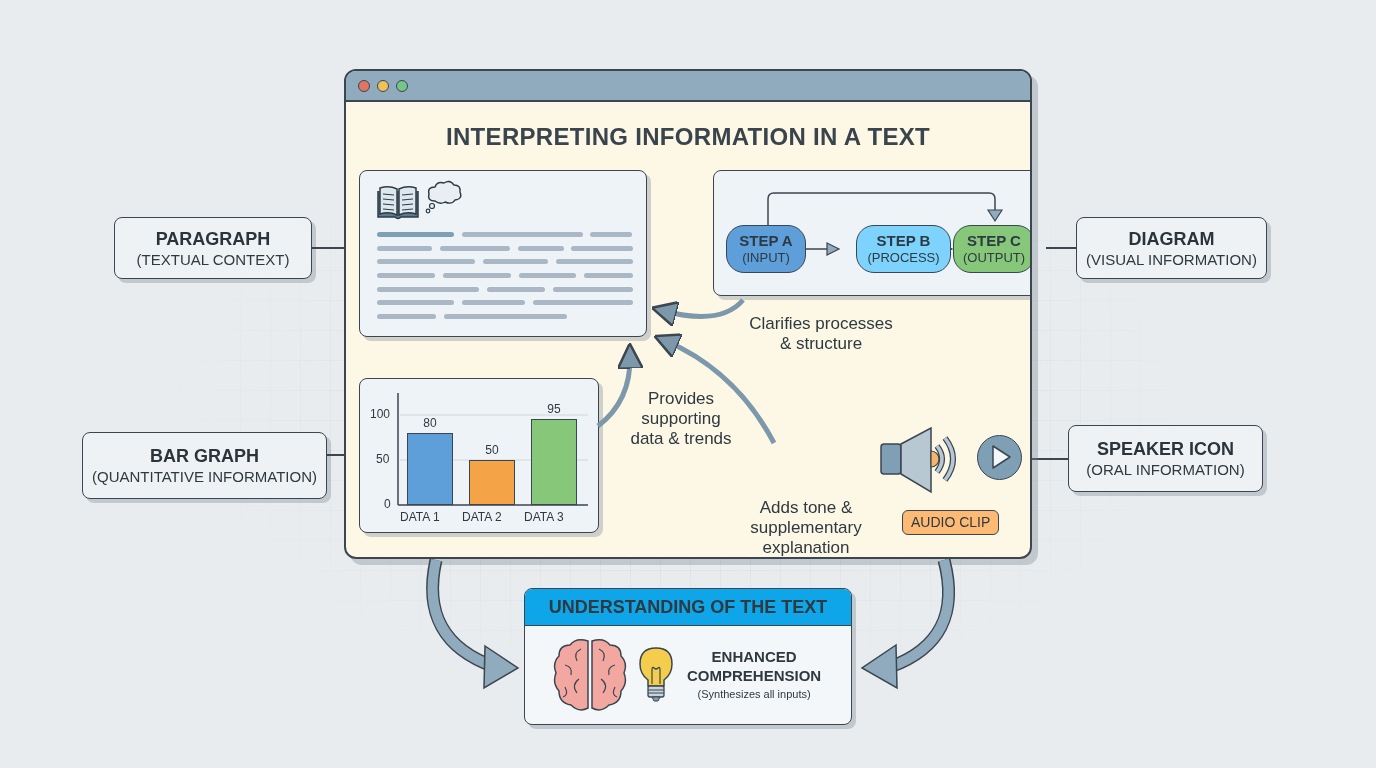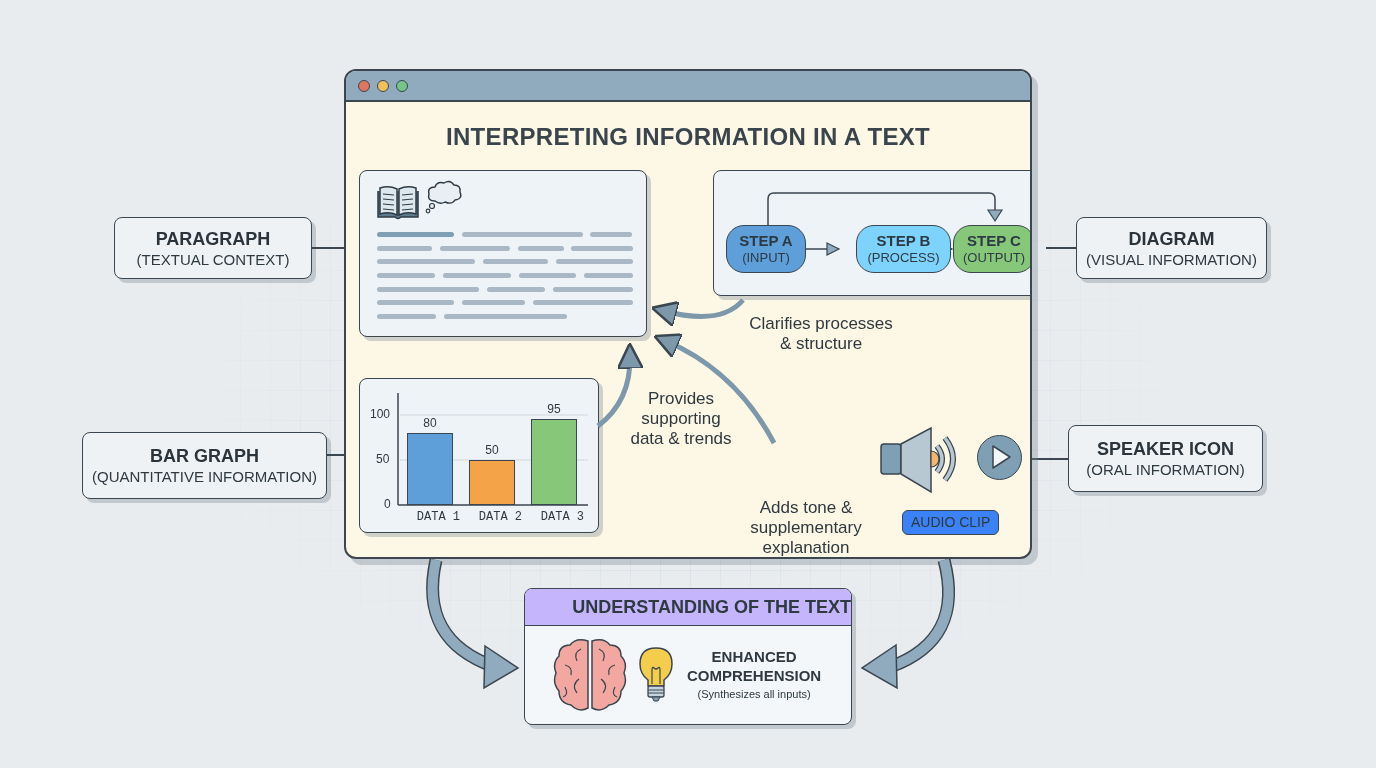--- a/index.html
+++ b/index.html
@@ -63,48 +63,48 @@
   .step .s { font-size: 13px; }
   .step.a { left: 12px; width: 80px; background: #5e9ed9; }
   .step.b { left: 142px; width: 95px; background: #7dd3fc; }
   .step.c { left: 239px; width: 82px; background: #86c77a; }
 
   
   .chart-card { left: 13px; top: 307px; width: 240px; height: 155px; }
   .axis-label { position: absolute; font-size: 12px; color: #2f3940; }
   .bar { position: absolute; border: 1.5px solid #3b4650; }
   .bar-val { position: absolute; font-size: 12px; text-align: center; width: 40px; }
-  .cat-label { position: absolute; font-size: 12px; text-align: right; width: 60px; font-family: Liberation Mono, monospace; }
+  .cat-label { position: absolute; font-size: 12px; text-align: left; width: 60px; }
 
   .annot { position: absolute; font-size: 17px; color: #2f3940; text-align: center; line-height: 20px; }
 
   .callout {
-    position: absolute; background: #3b82f6; border: 1.5px solid #3b4650; border-radius: 6px;
+    position: absolute; background: #fdba74; border: 1.5px solid #3b4650; border-radius: 6px;
     font-size: 14px; padding: 0 8px; height: 25px; line-height: 23px;
   }
 
   
   .side-box {
     position: absolute; background: #eef2f5; border: 1.6px solid #3b4650; border-radius: 8px;
     box-shadow: 4px 4px 0 rgba(120,135,145,0.35);
     text-align: center; display: flex; flex-direction: column; justify-content: center;
   }
   .side-box .t { font-size: 18px; font-weight: bold; color: #2b343b; line-height: 22px; }
   .side-box .s { font-size: 15px; color: #2f3940; line-height: 19px; }
   .connector { position: absolute; height: 1.5px; background: #3b4650; }
 
   
   .under-box {
     position: absolute; left: 524px; top: 588px; width: 328px; height: 137px;
     border: 1.8px solid #3b4650; border-radius: 8px; background: #f4f7f9;
     box-shadow: 4px 4px 0 rgba(120,135,145,0.35); overflow: hidden;
   }
   .under-head {
-    height: 37px; background: #c4b5fd; border-bottom: 1.5px solid #3b4650;
-    text-align: right; font-size: 18px; font-weight: bold; line-height: 37px; color: #2f3940;
+    height: 37px; background: #0ea5e9; border-bottom: 1.5px solid #3b4650;
+    text-align: center; font-size: 18px; font-weight: bold; line-height: 37px; color: #2f3940;
   }
   .enh { position: absolute; left: 162px; top: 58px; text-align: center; line-height: 19px; }
   .enh .t { font-size: 15px; font-weight: bold; }
   .enh .s { font-size: 11px; }
 </style>
 </head>
 <body>
 
 <div class="grid-bg"></div>
 

